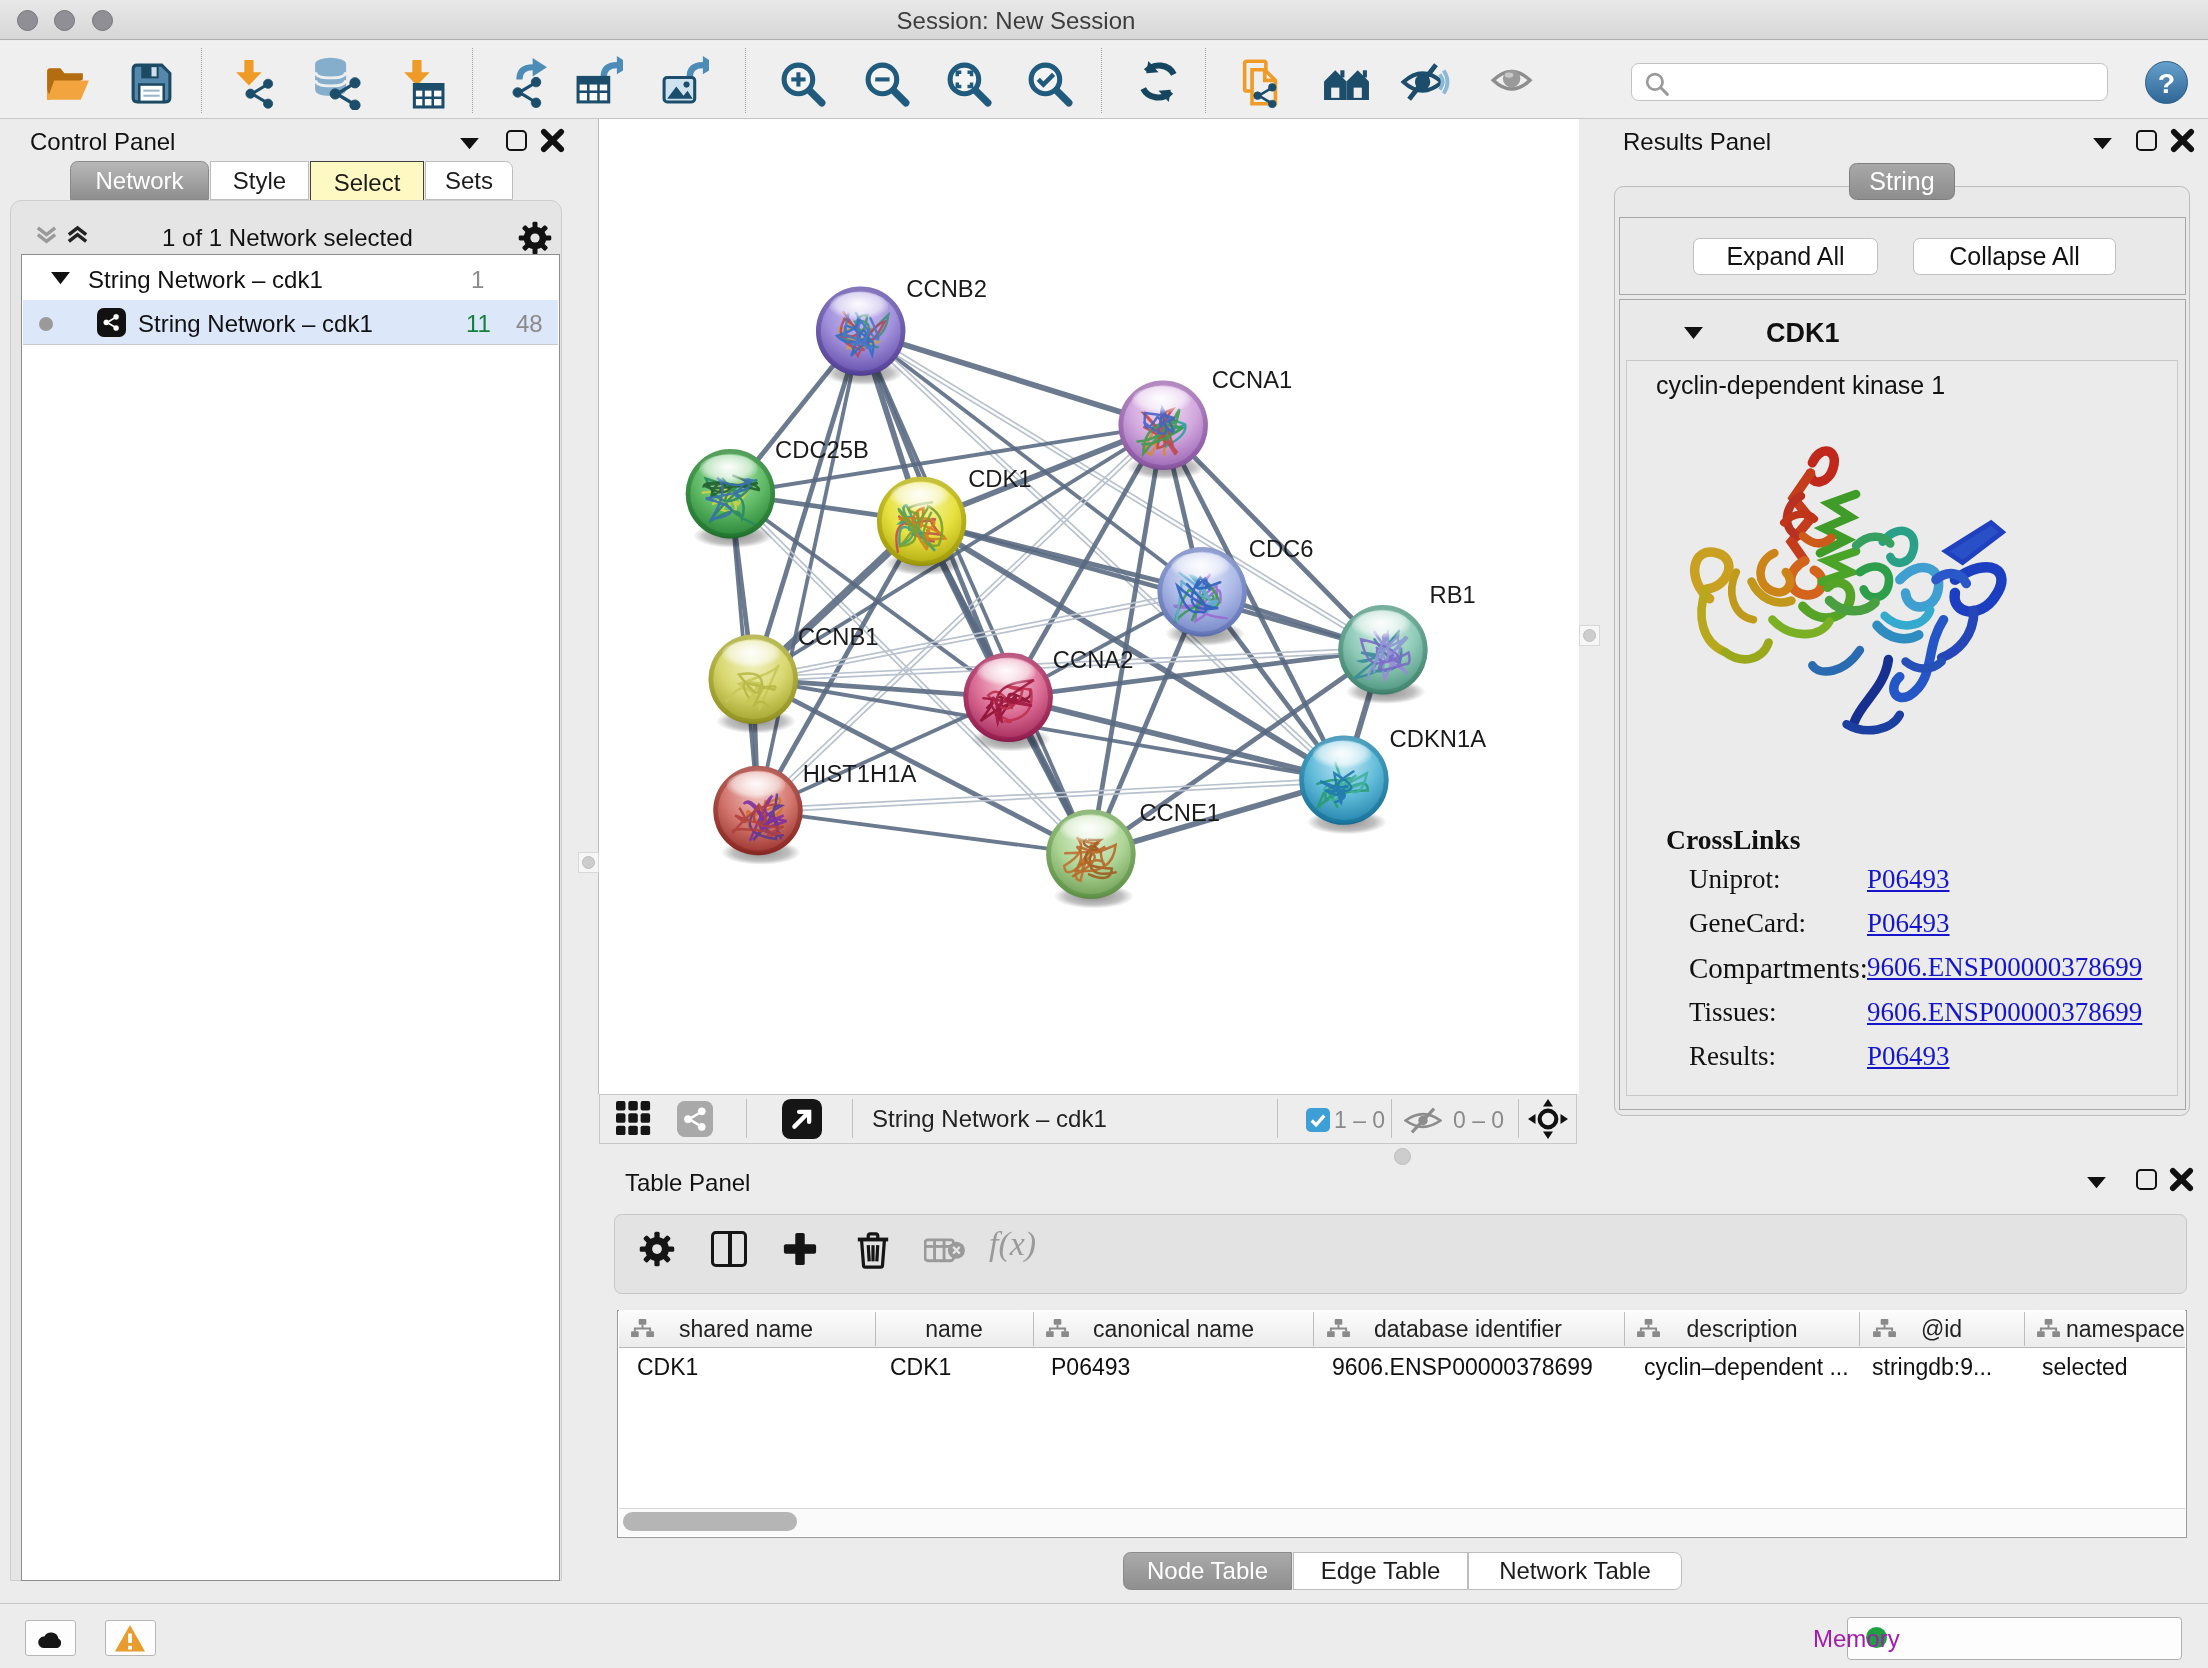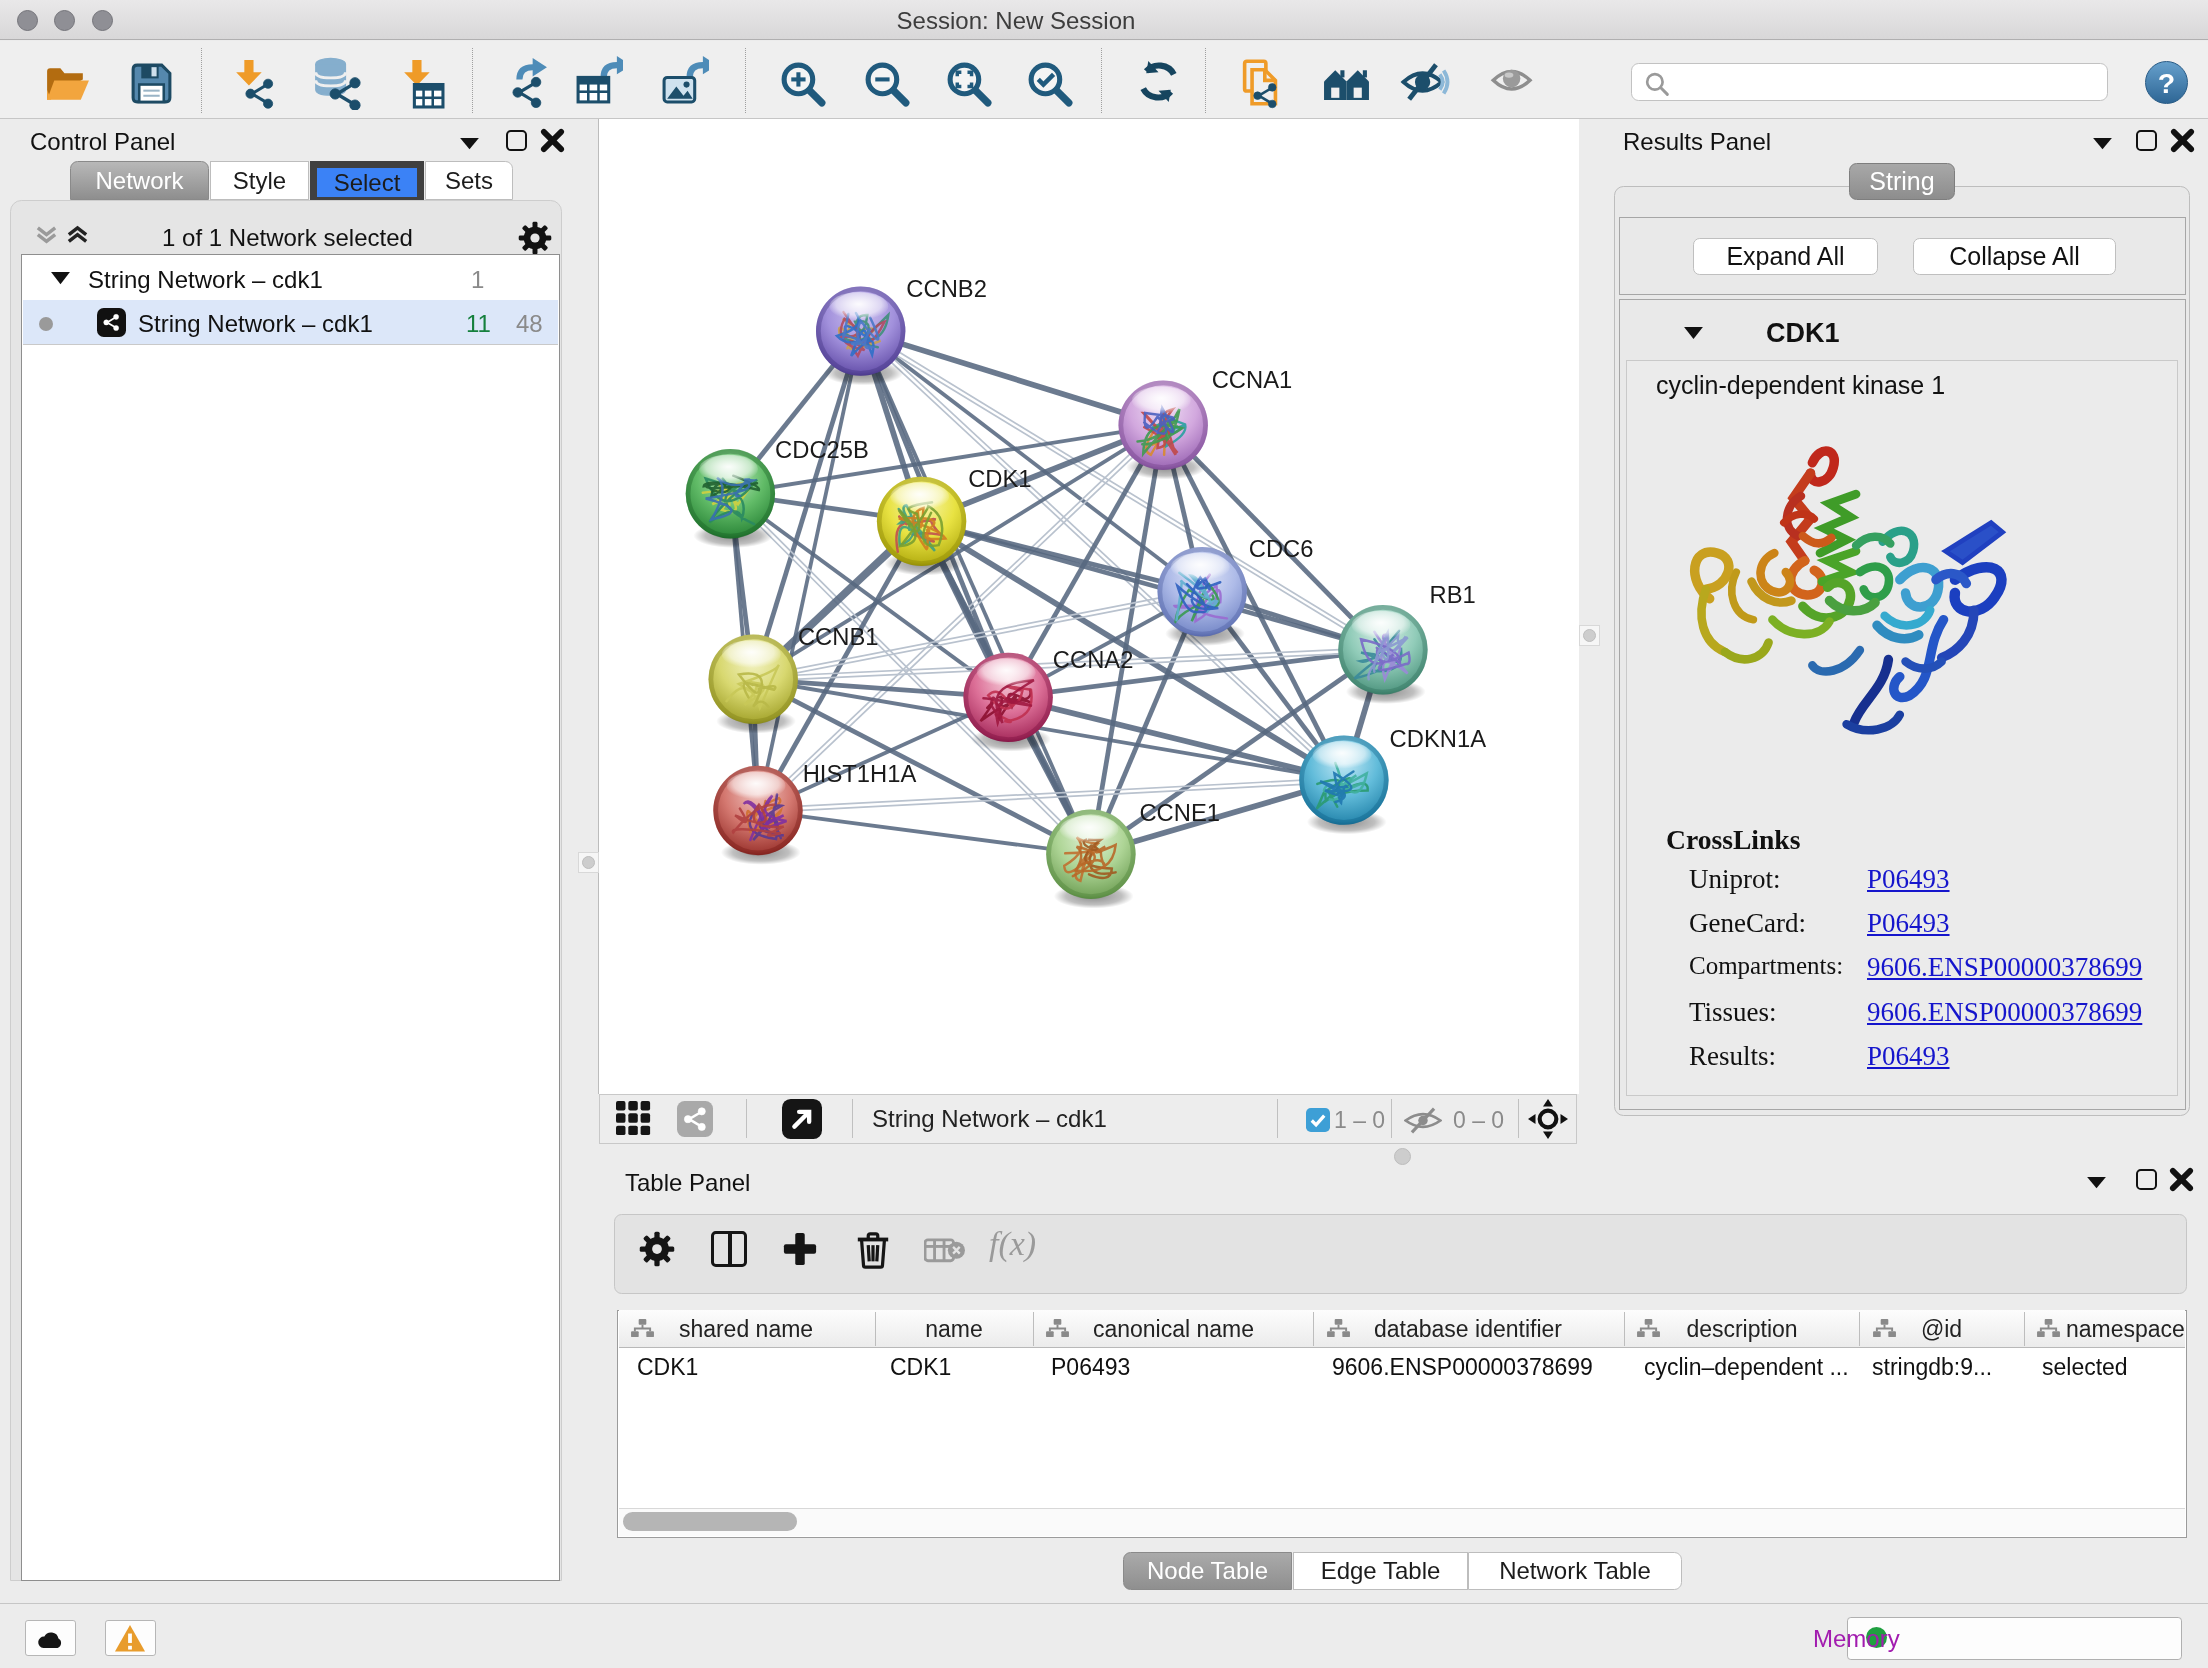--- a/index.html
+++ b/index.html
@@ -181,21 +181,21 @@
   </svg>
 <div style="position:absolute;left:506px;top:130px;width:21px;height:21px;border:2.9px solid #111;border-radius:4.8px;"></div>
 <svg style="position:absolute;left:540px;top:128px" width="25" height="25" viewBox="0 0 26 26">
     <g stroke="#111" stroke-width="6" stroke-linecap="round">
       <line x1="4" y1="4" x2="22" y2="22"></line>
       <line x1="22" y1="4" x2="4" y2="22"></line>
     </g>
   </svg>
 <div style="position:absolute;top:161px;height:39px;border:1px solid #bdbdbd;font-size:24px;display:flex;align-items:center;justify-content:center;left:70px;width:139px;background:linear-gradient(#b8b8b8,#8e8e8e);color:#fff;border-radius:7.6px 7.6px 0 0;border-color:#8a8a8a;">Network</div>
 <div style="position:absolute;top:161px;height:39px;border:1px solid #bdbdbd;font-size:24px;display:flex;align-items:center;justify-content:center;left:210px;width:99px;background:#fff;">Style</div>
-<div style="position:absolute;top:161px;height:43px;border:7px solid #404040;font-size:24px;display:flex;align-items:center;justify-content:center;left:310px;width:114px;background:#3b82f6;">Select</div>
+<div style="position:absolute;top:161px;height:43px;border:1px solid #404040;font-size:24px;display:flex;align-items:center;justify-content:center;left:310px;width:114px;background:#fef9c3;">Select</div>
 <div style="position:absolute;top:161px;height:39px;border:1px solid #bdbdbd;font-size:24px;display:flex;align-items:center;justify-content:center;left:425px;width:88px;background:#fff;border-radius:0 7.6px 0 0;">Sets</div>
 <div style="position:absolute;left:9.5px;top:200px;width:552px;height:1381px;background:#e5e5e5;border:1px solid #cdcdcd;border-radius:11.4px 11.4px 0 0;"></div>
 <svg style="position:absolute;left:34px;top:224px" width="25" height="25" viewBox="0 0 26 26">
     <g fill="none" stroke="#9a9a9a" stroke-width="3.6">
       <path d="M4 4 L13 11 L22 4"></path>
       <path d="M4 11 L13 18 L22 11"></path>
     </g>
   </svg>
 <svg style="position:absolute;left:65px;top:224px" width="25" height="25" viewBox="0 0 26 26">
     <g fill="none" stroke="#222" stroke-width="3.6">
@@ -644,21 +644,21 @@
       <path d="M290 148 C 302 138, 316 140, 322 152" stroke="#2b58c8" stroke-width="10"></path>
       <path d="M258 234 C 270 244, 286 244, 296 234" stroke="#2450b8" stroke-width="9"></path>
       <path d="M130 88 C 140 78, 154 76, 162 84" stroke="#c03418" stroke-width="8"></path>
     </g>
   </svg>
 <div class="ser" style="position:absolute;left:1666px;top:824px;font-size:27.6px;font-weight:bold;color:#111;">CrossLinks</div>
 <div class="ser" style="position:absolute;left:1689px;top:864px;font-size:27px;color:#111;">Uniprot:</div>
 <div class="ser" style="position:absolute;left:1867px;top:864px;font-size:27px;color:#1515cc;text-decoration:underline;">P06493</div>
 <div class="ser" style="position:absolute;left:1689px;top:908px;font-size:27px;color:#111;">GeneCard:</div>
 <div class="ser" style="position:absolute;left:1867px;top:908px;font-size:27px;color:#1515cc;text-decoration:underline;">P06493</div>
-<div class="ser" style="position:absolute;left:1689px;top:952px;font-size:25px;color:#111;">Compartments:</div>
+<div class="ser" style="position:absolute;left:1689px;top:952px;font-size:29px;color:#111;">Compartments:</div>
 <div class="ser" style="position:absolute;left:1867px;top:952px;font-size:27px;color:#1515cc;text-decoration:underline;">9606.ENSP00000378699</div>
 <div class="ser" style="position:absolute;left:1689px;top:997px;font-size:27px;color:#111;">Tissues:</div>
 <div class="ser" style="position:absolute;left:1867px;top:997px;font-size:27px;color:#1515cc;text-decoration:underline;">9606.ENSP00000378699</div>
 <div class="ser" style="position:absolute;left:1689px;top:1041px;font-size:27px;color:#111;">Results:</div>
 <div class="ser" style="position:absolute;left:1867px;top:1041px;font-size:27px;color:#1515cc;text-decoration:underline;">P06493</div>
 <div style="position:absolute;left:625px;top:1169px;font-size:24px;white-space:nowrap;color:#111;">Table Panel</div>
 <svg style="position:absolute;left:2085px;top:1175px" width="23" height="15" viewBox="0 0 24 16">
     <path d="M2 2 L22 2 L12 14 Z" fill="#111"></path>
   </svg>
 <div style="position:absolute;left:2136px;top:1169px;width:21px;height:21px;border:2.9px solid #111;border-radius:4.8px;"></div>

